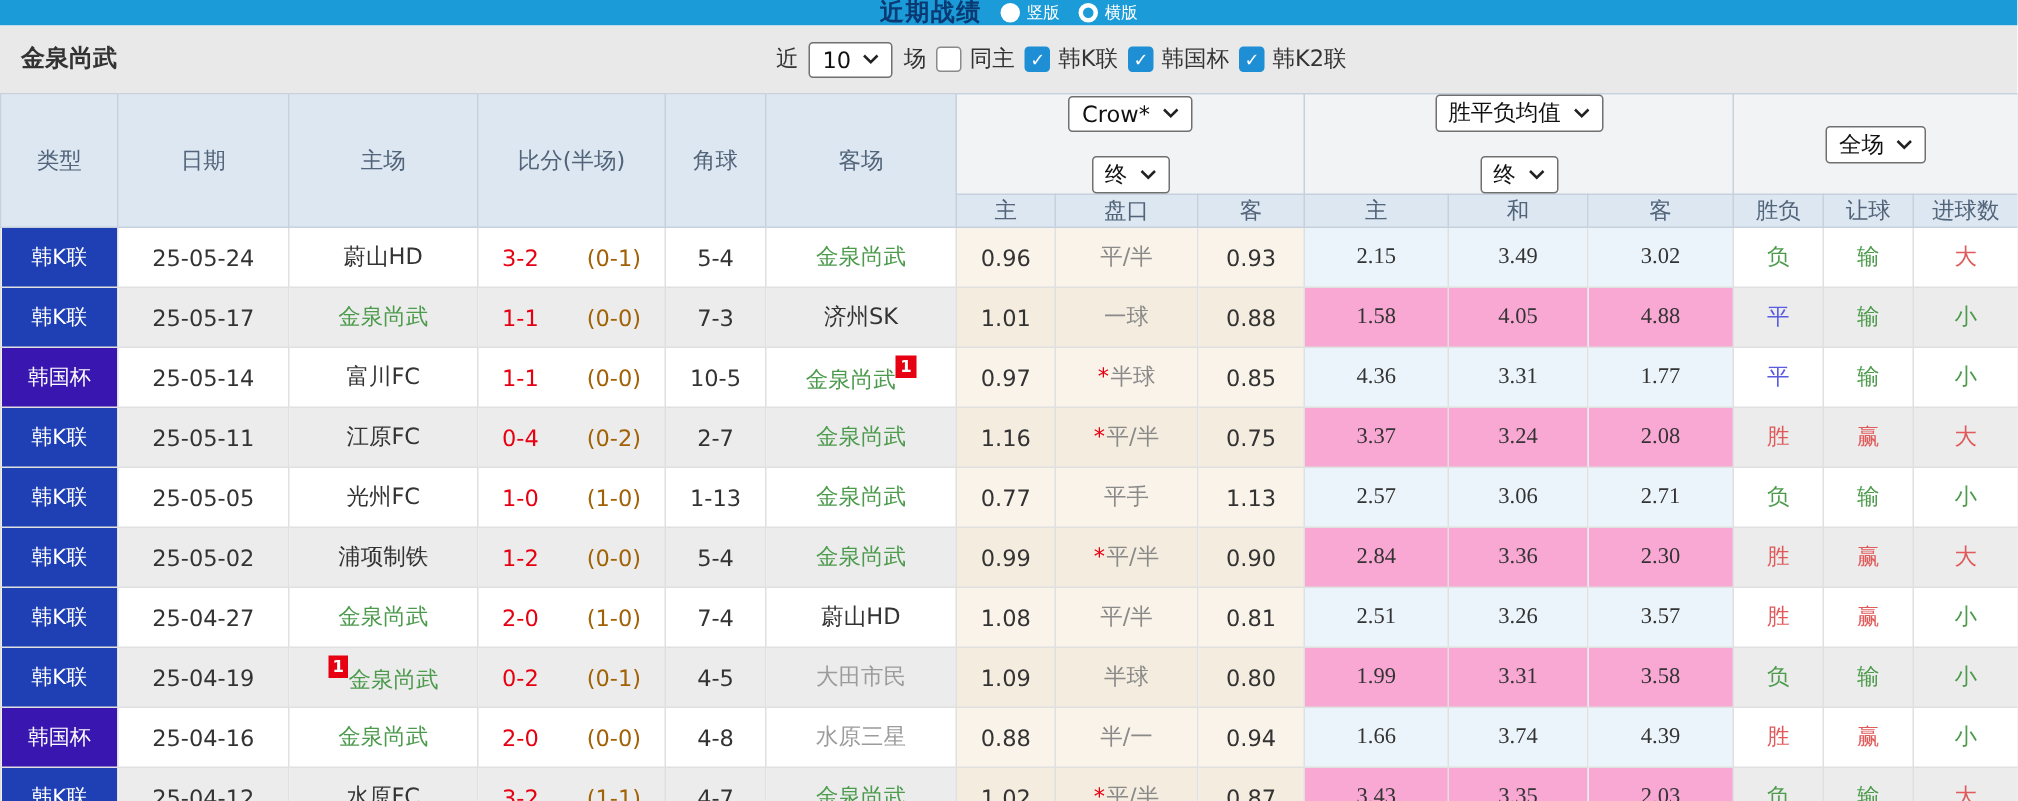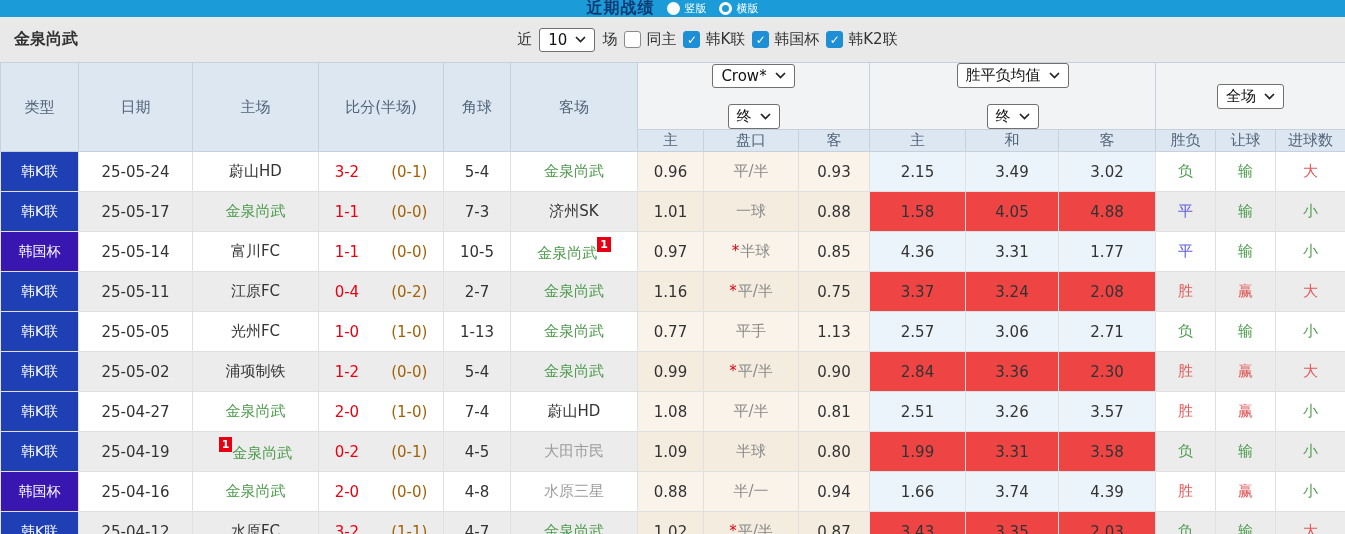--- a/index.html
+++ b/index.html
@@ -35,21 +35,21 @@
   table { border-collapse:collapse; table-layout:fixed; width:1345px; }
   thead th { background:#dde7f1; color:#51647a; font-weight:normal; font-size:15px;
              border:1px solid #c6d1dd; text-align:center; }
   tr.rowA th.grp { background:#f2f3f5; height:37px; }
   tr.rowB th { height:22px; }
   .grp-inner { display:flex; align-items:center; justify-content:center; gap:16px;flex-direction:column; }
   tbody td { height:40px; border:1px solid #e0e0e0; text-align:center; font-size:15px;
              color:#333; white-space:nowrap; overflow:hidden; background:#fff; }
   tr.even td { background:#ececec; }
   td.cream { background:#faf3e9; } tr.even td.cream { background:#f4ecdf; }
-  td.lblue { background:#ebf4fa; } tr.even td.lblue { background:#ef4444; }
+  td.lblue { background:#ebf4fa;font-family:Liberation Serif, serif; } tr.even td.lblue { background:#f9a8d4; }
   td.type { color:#fff; font-size:14px; }
   td.type.bg-league { background:#1e40b4; }
   td.type.bg-cup { background:#3a16b0; }
   .green { color:#4d9b4d; }
   .gray  { color:#9c9c9c; }
   .dark  { color:#333; }
   .ft { color:#e60012; }
   .ht { color:#a16207;margin-left:32px; }
   .line-text { color:#8a8a8a; }
   .star { color:#e60012; margin-right:1px; }

